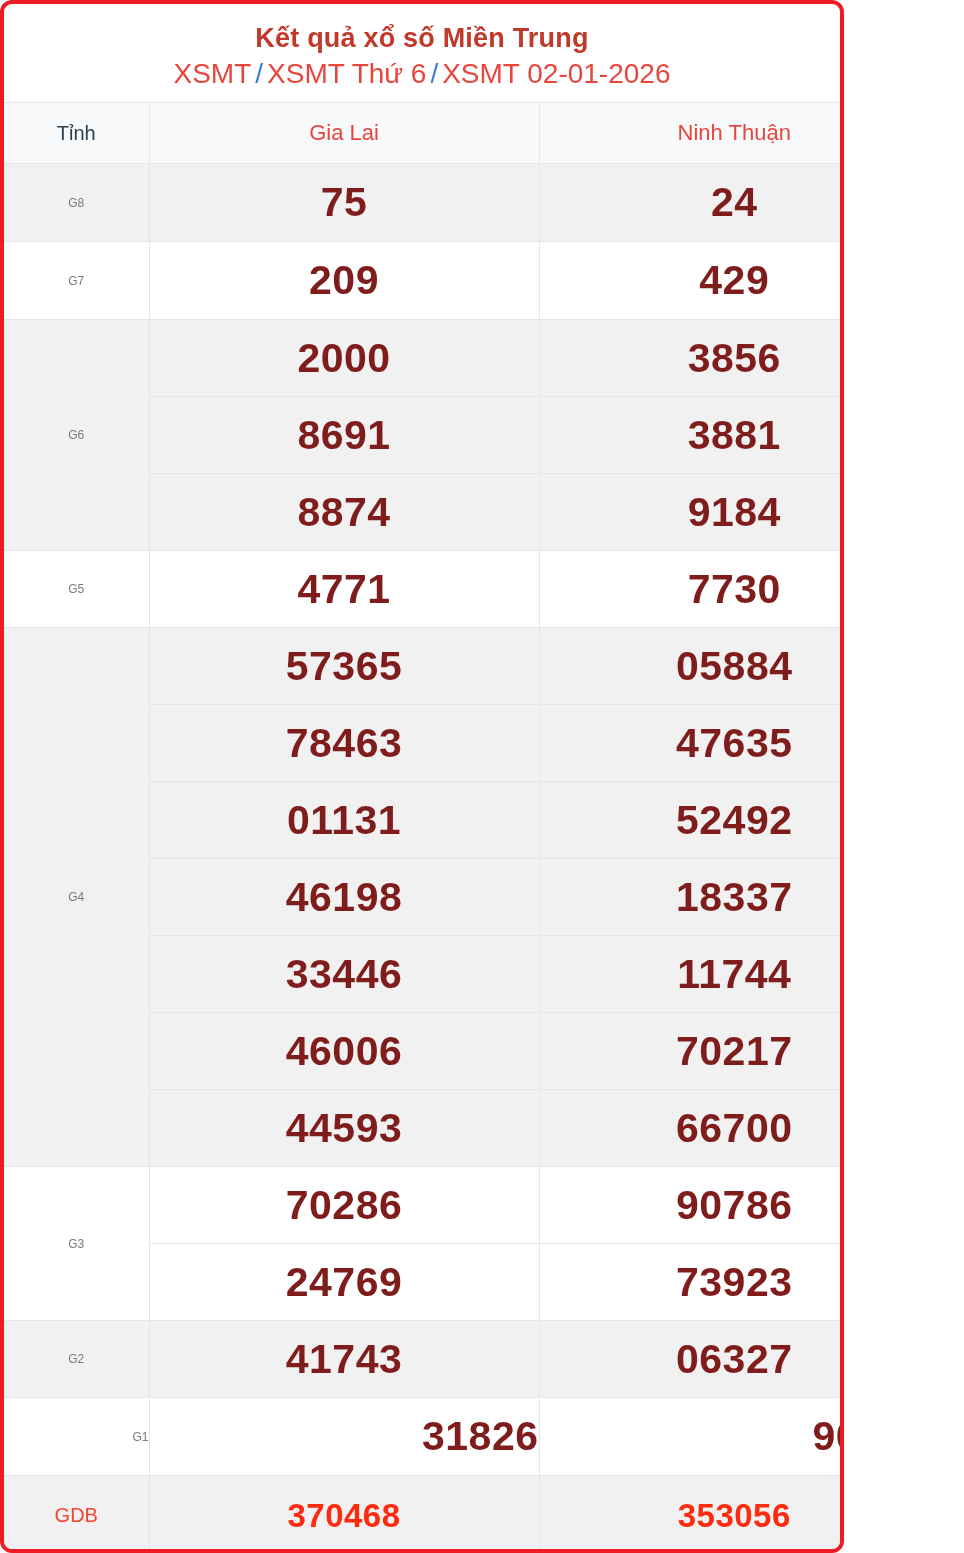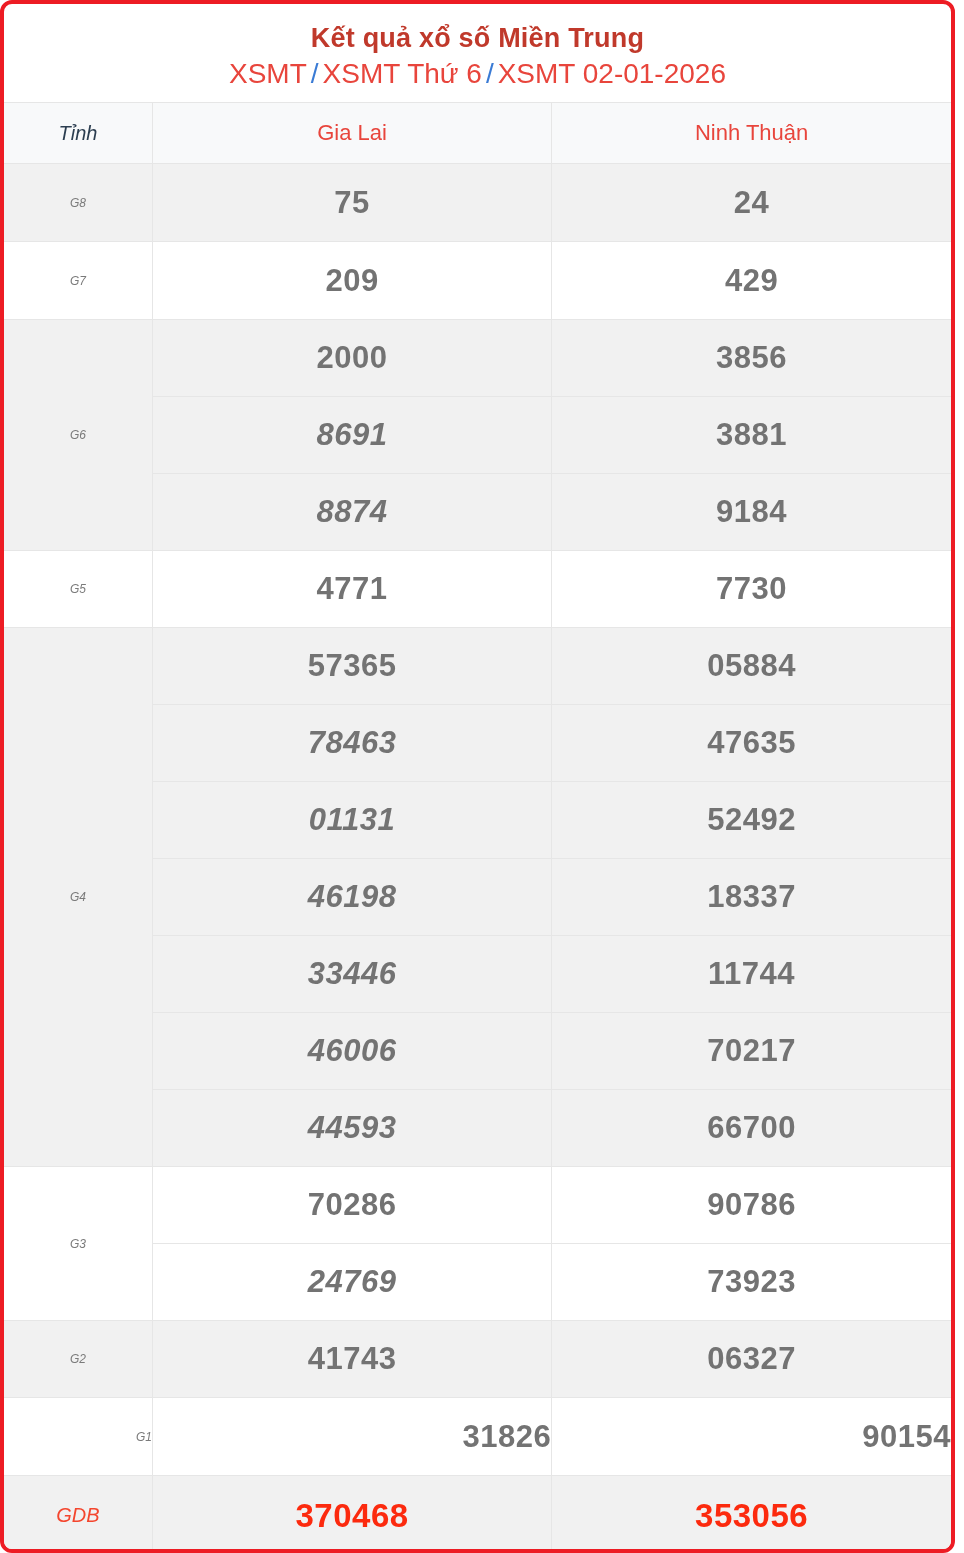--- a/index.html
+++ b/index.html
@@ -10,21 +10,21 @@
   }
   body {
     width: 964px;
     height: 1553px;
     font-family: "Liberation Sans", "DejaVu Sans", sans-serif;
     overflow: hidden;
   }
 
   .page-frame {
     box-sizing: border-box;
-    width: 955px;
+    width: 844px;
     height: 1553px;
     border: 4px solid #ED1C24;
     border-radius: 12px;
     overflow: hidden;
     display: flex;
     flex-direction: column;
     background: #ffffff;
   }
 
   
@@ -70,21 +70,20 @@
   .result-table td {
     border: 1px solid #e6e6e6;
     border-left: none;
     text-align: center;
     vertical-align: middle;
     padding: 0;
   }
   .result-table th:first-child,
   .result-table td:first-child {
     border-left: none;
-    font-style: italic;
   }
   .result-table tr > *:last-child {
     border-right: none;
   }
 
   thead th {
     background: #F8F9FA;
     height: 60px;
     font-weight: normal;
   }
@@ -95,23 +94,23 @@
   th.th-city {
     font-size: 22px;
     color: #E8453C;
   }
 
   td.prize-label {
     font-size: 12px;
     color: #7A7A7A;
   }
   td.prize-value {
-    font-size: 31px;
+    font-size: 41px;
     font-weight: bold;
-    color: #737373;
+    color: #7f1d1d;
     letter-spacing: 0.5px;
   }
 
   tr.shade td { background: #F1F1F1; }
   tr.plain td { background: #ffffff; }
 
   
   td.gdb-label {
     font-size: 20px;
     color: #F4462E;

